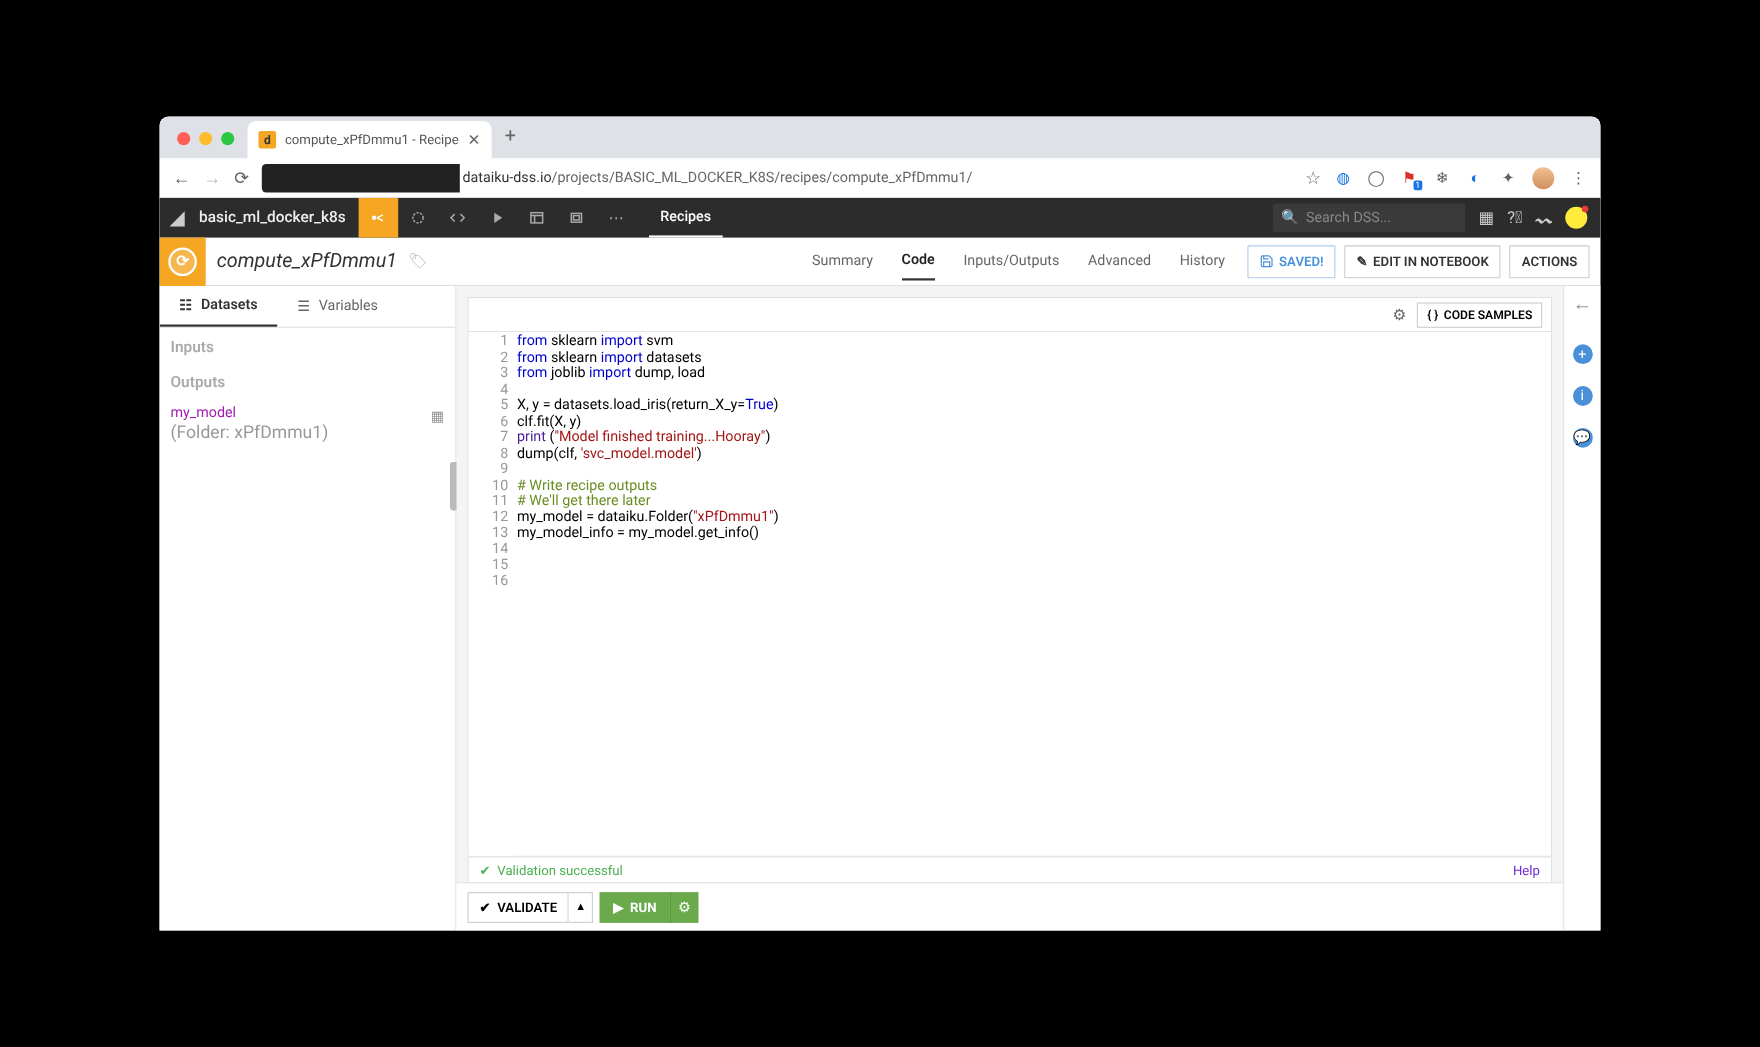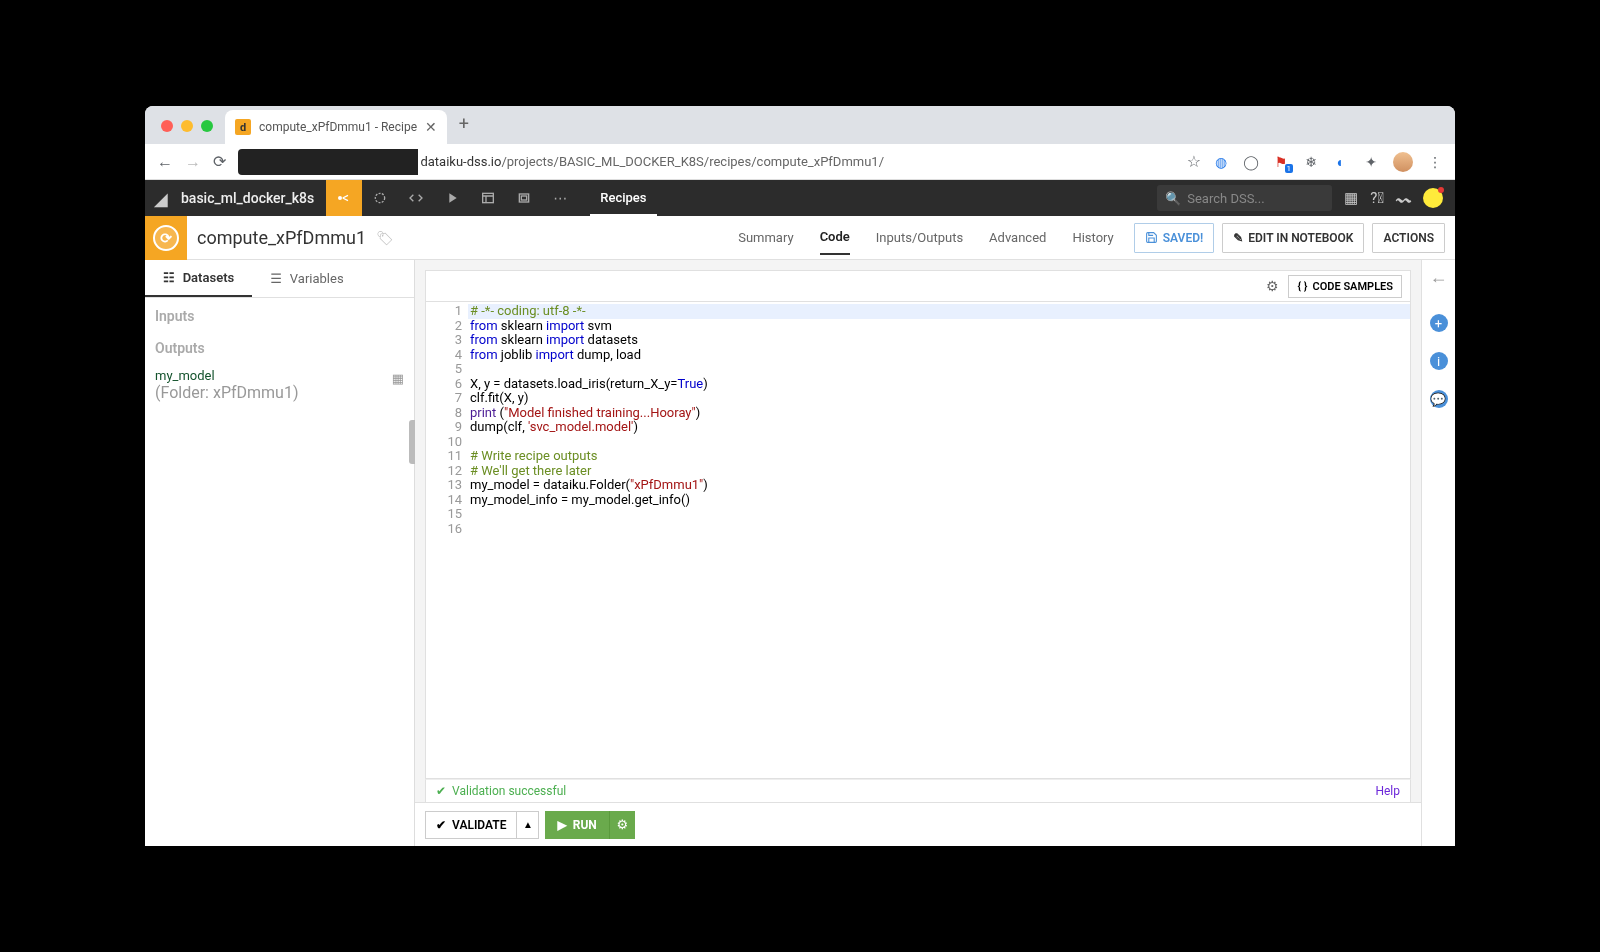--- a/index.html
+++ b/index.html
@@ -42,39 +42,39 @@
 .app-bar-right { margin-left: auto; display: flex; align-items: center; gap: 12px; padding-right: 12px; }
 .search-box { background: #3a3a3a; height: 26px; width: 175px; border-radius: 3px; display: flex; align-items: center; padding: 0 8px; gap: 6px; color: #888; font-size: 13px; }
 .grid-icon, .help-icon, .pulse-icon { color: #ccc; cursor: pointer; font-size: 15px;}
 .dot-badge { width: 20px; height: 20px; border-radius: 50%; background: #ffeb3b; position: relative; }
 .dot-badge::after { content:''; position:absolute; top:-1px; right:-1px; width:6px; height:6px; border-radius:50%; background:#e53935; }
 
 
 .recipe-header { height: 44px; display: flex; align-items: center; border-bottom: 1px solid #e0e0e0; }
 .recipe-icon { width: 42px; height: 44px; background: #f5a623; display:flex; align-items:center; justify-content:center; }
 .recipe-icon-inner { width: 26px; height: 26px; border-radius: 50%; background: #fff3; border: 2px solid #fff; display:flex; align-items:center; justify-content:center; color:#fff; font-weight:bold; font-size:14px; }
-.recipe-title { font-size: 18px; font-weight: 400; padding: 0 10px; color: #333; }
+.recipe-title { font-size: 18px; font-weight: 400; padding: 0 10px; color: #333; font-style: italic; }
 .tag-icon { color: #bbb; font-size: 14px; }
 .recipe-tabs { margin-left: auto; display: flex; gap: 26px; font-size: 13px; color: #666; height: 44px; align-items: center; padding: 0 20px; }
 .recipe-tab { cursor: pointer; height: 35px; display:flex; align-items:center; }
 .recipe-tab.active { color: #222; font-weight: 600; border-bottom: 2px solid #333; }
 .recipe-actions { display: flex; gap: 8px; padding-right: 10px; align-items:center; }
 .btn { height: 30px; border: 1px solid #ccc; background: #fff; font-size: 12px; font-weight: 600; color: #333; padding: 0 10px; display:flex; align-items:center; gap: 5px; cursor:pointer; border-radius: 1px; }
 .btn.saved { color: #4a90d9; border-color: #b0cde8; }
 .btn.saved svg { width: 13px; height: 13px; }
 
 
 .main { flex: 1; display: flex; overflow: hidden; background: #f5f5f5; }
 .left-panel { width: 270px; background: #fff; border-right: 1px solid #ddd; display: flex; flex-direction: column; }
 .left-tabs { display: flex; height: 38px; border-bottom: 1px solid #e0e0e0; }
 .left-tab { flex: 0 0 auto; padding: 0 18px; display:flex; align-items:center; gap: 8px; font-size: 13px; color: #666; cursor:pointer; }
 .left-tab.active { font-weight: 600; color: #333; border-bottom: 2px solid #333; }
 .section-hdr { color: #aaa; font-size: 14px; font-weight: 600; padding: 10px 10px 6px; }
 .ds-item { padding: 6px 10px; }
-.ds-name { font-size: 13px; color: #14532d; }
+.ds-name { font-size: 13px; color: #a21caf; }
 .ds-folder { font-size: 16px; color: #999; }
 .ds-item .table-icon { float: right; color: #999; font-size: 13px; margin-top: 3px; }
 
 .center { flex: 1; display: flex; flex-direction: column; background: #f4f4f4; position: relative; }
 .center-top { background: #fff; margin: 10px 10px 0; border: 1px solid #e0e0e0; display: flex; justify-content: flex-end; align-items:center; height: 32px; padding: 0 8px; gap: 10px; }
 .gear { color: #666; cursor:pointer; font-size: 14px; }
 .code-samples { border: 1px solid #ccc; font-size: 11px; font-weight: 600; padding: 4px 8px; display:flex; align-items:center; gap: 5px; cursor:pointer; }
 
 .editor { flex: 1; margin: 0 10px; background: #fff; border: 1px solid #e0e0e0; border-top: none; display: flex; font-family: Menlo, Monaco, "Courier New", monospace; font-size: 13px; line-height: 14.5px; overflow: hidden; }
 .gutter { width: 42px; text-align: right; color: #999; padding: 2px 6px 2px 0; background: #fff; user-select: none; }
@@ -273,21 +273,20 @@
             <div>9</div>
             <div>10</div>
             <div>11</div>
             <div>12</div>
             <div>13</div>
             <div>14</div>
             <div>15</div>
             <div>16</div>
           </div>
         <div class="code" id="codebody">
-            <div class="codeline hl"><span class="c-comment"># -*- coding: utf-8 -*-</span></div>
             <div class="codeline"><span class="c-kw">from</span><span> sklearn </span><span class="c-kw">import</span><span> svm</span></div>
             <div class="codeline"><span class="c-kw">from</span><span> sklearn </span><span class="c-kw">import</span><span> datasets</span></div>
             <div class="codeline"><span class="c-kw">from</span><span> joblib </span><span class="c-kw">import</span><span> dump, load</span></div>
             <div class="codeline"></div>
             <div class="codeline"><span>X, y = datasets.load_iris(return_X_y=</span><span class="c-kw">True</span><span>)</span></div>
             <div class="codeline"><span>clf.fit(X, y)</span></div>
             <div class="codeline"><span class="c-builtin">print</span><span> (</span><span class="c-str">"Model finished training...Hooray"</span><span>)</span></div>
             <div class="codeline"><span>dump(clf, </span><span class="c-str">'svc_model.model'</span><span>)</span></div>
             <div class="codeline"></div>
             <div class="codeline"><span class="c-comment"># Write recipe outputs</span></div>

